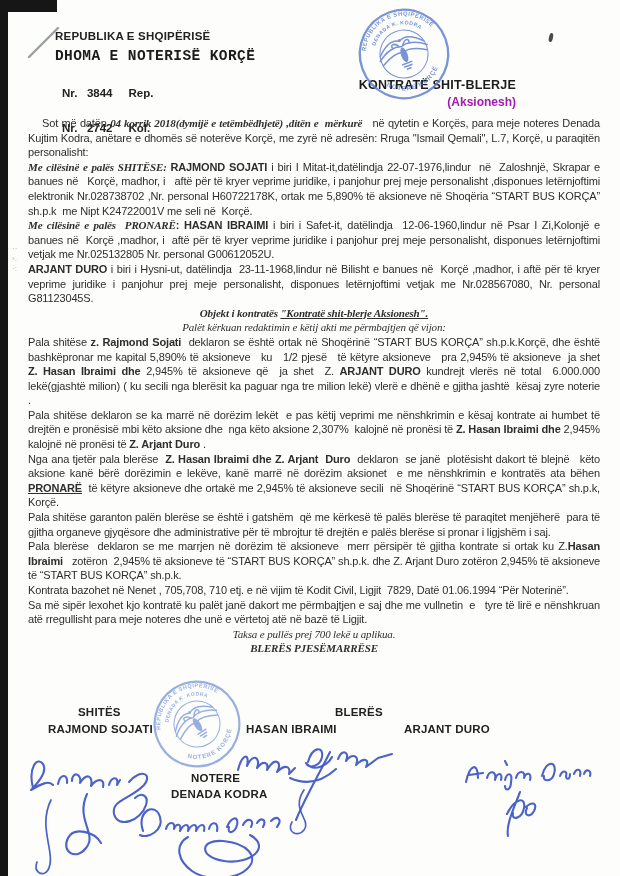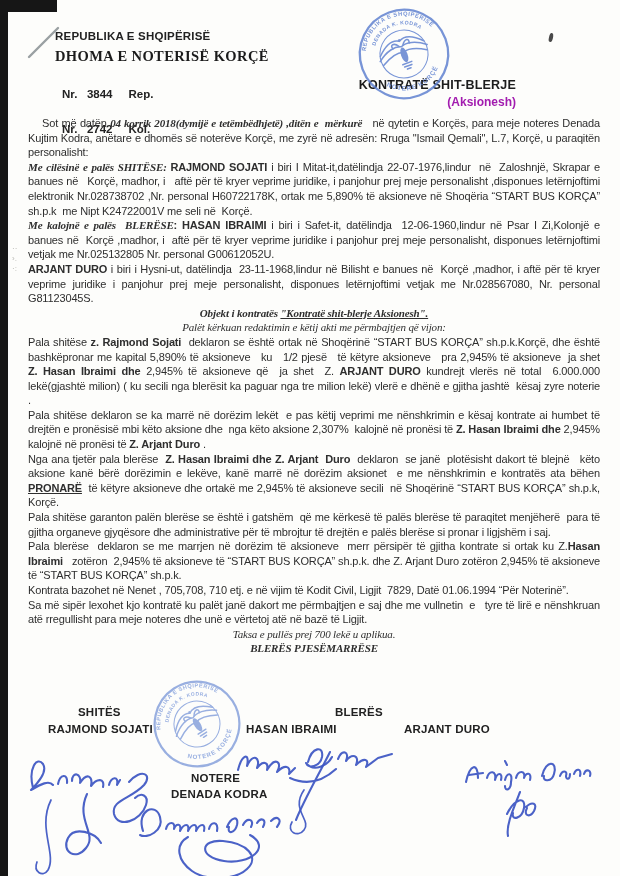--- a/index.html
+++ b/index.html
@@ -16,21 +16,21 @@
   .edge-left{position:absolute;left:0;top:0;width:8px;height:876px;background:#161616;}
   .edge-corner{position:absolute;left:0;top:0;width:57px;height:12px;background:#161616;}
   .pencil-mark{position:absolute;left:26px;top:24px;width:36px;height:36px;}
   .speck{position:absolute;background:#4a4a4a;border-radius:40% 60% 50% 50%;}
   .speck.s1{left:549px;top:33px;width:4px;height:9px;transform:rotate(14deg);}
   .margin-ghost{position:absolute;color:#b9b9b4;font-size:8px;line-height:10px;}
 
   
   .letterhead{position:absolute;left:55px;top:30px;}
   .lh-republic{font-weight:bold;font-size:11.5px;letter-spacing:.2px;color:#222;}
-  .lh-chamber{font-family:Liberation Serif, serif;font-weight:bold;font-size:14.5px;color:#1b1b1b;margin-top:6px;letter-spacing:.4px;}
+  .lh-chamber{font-family:Liberation Mono, monospace;font-weight:bold;font-size:14.5px;color:#1b1b1b;margin-top:6px;letter-spacing:.4px;}
   .lh-nr{font-weight:bold;font-size:11.5px;color:#222;margin-top:23px;white-space:pre;padding-left:7px;}
 
   
   .title-block{position:absolute;left:0;top:78px;width:516px;text-align:right;}
   .doc-title{font-weight:bold;font-size:12.5px;color:#1c1c1c;letter-spacing:.2px;}
   .doc-subtitle{font-weight:bold;font-size:12px;color:#a21caf;margin-top:3px;}
 
   
   .body-text{position:absolute;left:28px;top:116px;width:572px;}
   .para{margin:0;text-align:justify;font-size:11px;line-height:14.6px;letter-spacing:-0.15px;white-space:pre-wrap;}
@@ -103,21 +103,21 @@
         <path d="M-2,-9 C-6,-15 -11,-14 -9,-9 M2,-9 C6,-15 11,-14 9,-9"></path>
         <circle cx="0" cy="-15" r="1.4" fill="#5b7ecf" stroke="none"></circle>
         <path d="M-5,10 L5,10 M-4,13 L4,13 M-2,16 L2,16"></path>
       </g>
     </svg>
   </div>
 
   <div class="body-text">
       <p class="para" style="text-indent: 14px;"><span>Sot më datën </span><span class="b i">04 korrik 2018(dymijë e tetëmbëdhjetë) ,ditën e  mërkurë</span><span>   në qytetin e Korçës, para meje noteres Denada Kujtim Kodra, anëtare e dhomës së noterëve Korçë, me zyrë në adresën: Rruga "Ismail Qemali", L.7, Korçë, u paraqitën  personalisht:</span></p>
       <p class="para"><span class="b i">Me cilësinë e palës SHITËSE: </span><span class="b">RAJMOND SOJATI</span><span> i biri I Mitat-it,datëlindja 22-07-1976,lindur  në  Zaloshnjë, Skrapar e banues në   Korçë, madhor, i   aftë për të kryer veprime juridike, i panjohur prej meje personalisht ,disponues letërnjoftimi elektronik Nr.028738702 ,Nr. personal H60722178K, ortak me 5,890% të aksioneve në Shoqëria “START BUS KORÇA” sh.p.k  me Nipt K24722001V me seli në  Korçë.</span></p>
-      <p class="para"><span class="b i">Me kalojnë e palës  BLERËSE</span><span class="b">: </span><span class="b">HASAN IBRAIMI</span><span> i biri i Safet-it, datëlindja  12-06-1960,lindur në Psar I Zi,Kolonjë e banues në  Korçë ,madhor, i  aftë për të kryer veprime juridike i panjohur prej meje personalisht, disponues letërnjoftimi vetjak me Nr.025132805 Nr. personal G00612052U.</span></p>
+      <p class="para"><span class="b i">Me cilësinë e palës  PRONARË</span><span class="b">: </span><span class="b">HASAN IBRAIMI</span><span> i biri i Safet-it, datëlindja  12-06-1960,lindur në Psar I Zi,Kolonjë e banues në  Korçë ,madhor, i  aftë për të kryer veprime juridike i panjohur prej meje personalisht, disponues letërnjoftimi vetjak me Nr.025132805 Nr. personal G00612052U.</span></p>
       <p class="para"><span class="b">ARJANT DURO</span><span> i biri i Hysni-ut, datëlindja  23-11-1968,lindur në Bilisht e banues në  Korçë ,madhor, i aftë për të kryer veprime juridike i panjohur prej meje personalisht, disponues letërnjoftimi vetjak me Nr.028567080, Nr. personal G81123045S.</span></p>
       <p class="para center"><span class="b i">Objekt i kontratës  </span><span class="b i u">"Kontratë shit-blerje Aksionesh".</span></p>
       <p class="para center"><span class="i">Palët kërkuan redaktimin e këtij akti me përmbajtjen që vijon:</span></p>
       <p class="para"><span>Pala shitëse </span><span class="b">z. Rajmond Sojati</span><span>  deklaron se është ortak në Shoqërinë “START BUS KORÇA” sh.p.k.Korçë, dhe është bashkëpronar me kapital 5,890% të aksioneve   ku   1/2 pjesë   të këtyre aksioneve   pra 2,945% të aksioneve  ja shet    </span><span class="b">Z. Hasan Ibraimi dhe</span><span> 2,945% të aksioneve që  ja shet  Z. </span><span class="b">ARJANT DURO</span><span> kundrejt vlerës në total  6.000.000 lekë(gjashtë milion) ( ku secili nga blerësit ka paguar nga tre milion lekë) vlerë e dhënë e gjitha jashtë  kësaj zyre noterie  .</span></p>
       <p class="para"><span>Pala shitëse deklaron se ka marrë në dorëzim lekët  e pas këtij veprimi me nënshkrimin e kësaj kontrate ai humbet të drejtën e pronësisë mbi këto aksione dhe  nga këto aksione 2,307%  kalojnë në pronësi të </span><span class="b">Z. Hasan Ibraimi dhe</span><span> 2,945%  kalojnë në pronësi të </span><span class="b">Z. Arjant Duro</span><span> .</span></p>
       <p class="para"><span>Nga ana tjetër pala blerëse  </span><span class="b">Z. Hasan Ibraimi dhe Z. Arjant  Duro</span><span>  deklaron  se janë  plotësisht dakort të blejnë   këto aksione kanë bërë dorëzimin e lekëve, kanë marrë në dorëzim aksionet  e me nënshkrimin e kontratës ata bëhen </span><span class="b u">PRONARË</span><span>  të këtyre aksioneve dhe ortakë me 2,945% të aksioneve secili  në Shoqërinë “START BUS KORÇA” sh.p.k, Korçë.</span></p>
       <p class="para"><span>Pala shitëse garanton palën blerëse se është i gatshëm  që me kërkesë të palës blerëse të paraqitet menjëherë  para të gjitha organeve gjyqësore dhe administrative për të mbrojtur të drejtën e palës blerëse si pronar i ligjshëm i saj.</span></p>
       <p class="para"><span>Pala blerëse  deklaron se me marrjen në dorëzim të aksioneve  merr përsipër të gjitha kontrate si ortak ku Z.</span><span class="b">Hasan Ibraimi</span><span>   zotëron  2,945% të aksioneve të “START BUS KORÇA” sh.p.k. dhe Z. Arjant Duro zotëron 2,945% të aksioneve të “START BUS KORÇA” sh.p.k.</span></p>
       <p class="para"><span>Kontrata bazohet në Nenet , 705,708, 710 etj. e në vijim të Kodit Civil, Ligjit  7829, Datë 01.06.1994 “Për Noterinë”.</span></p>
       <p class="para"><span>Sa më sipër lexohet kjo kontratë ku palët janë dakort me përmbajtjen e saj dhe me vullnetin  e   tyre të lirë e nënshkruan atë rregullisht para meje noteres dhe unë e vërtetoj atë në bazë të Ligjit.</span></p>

